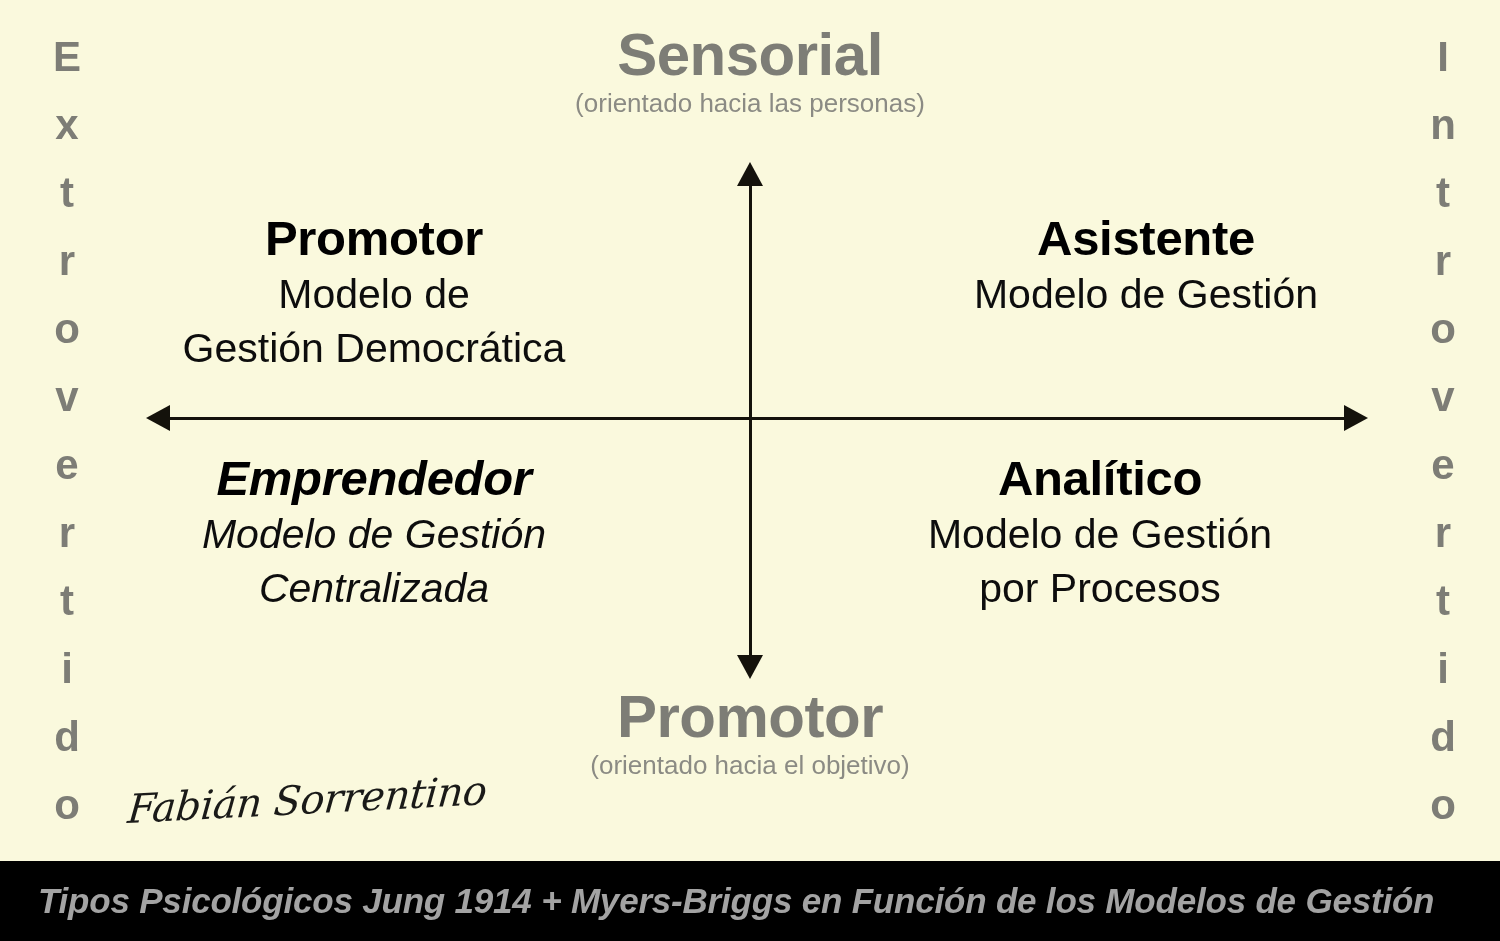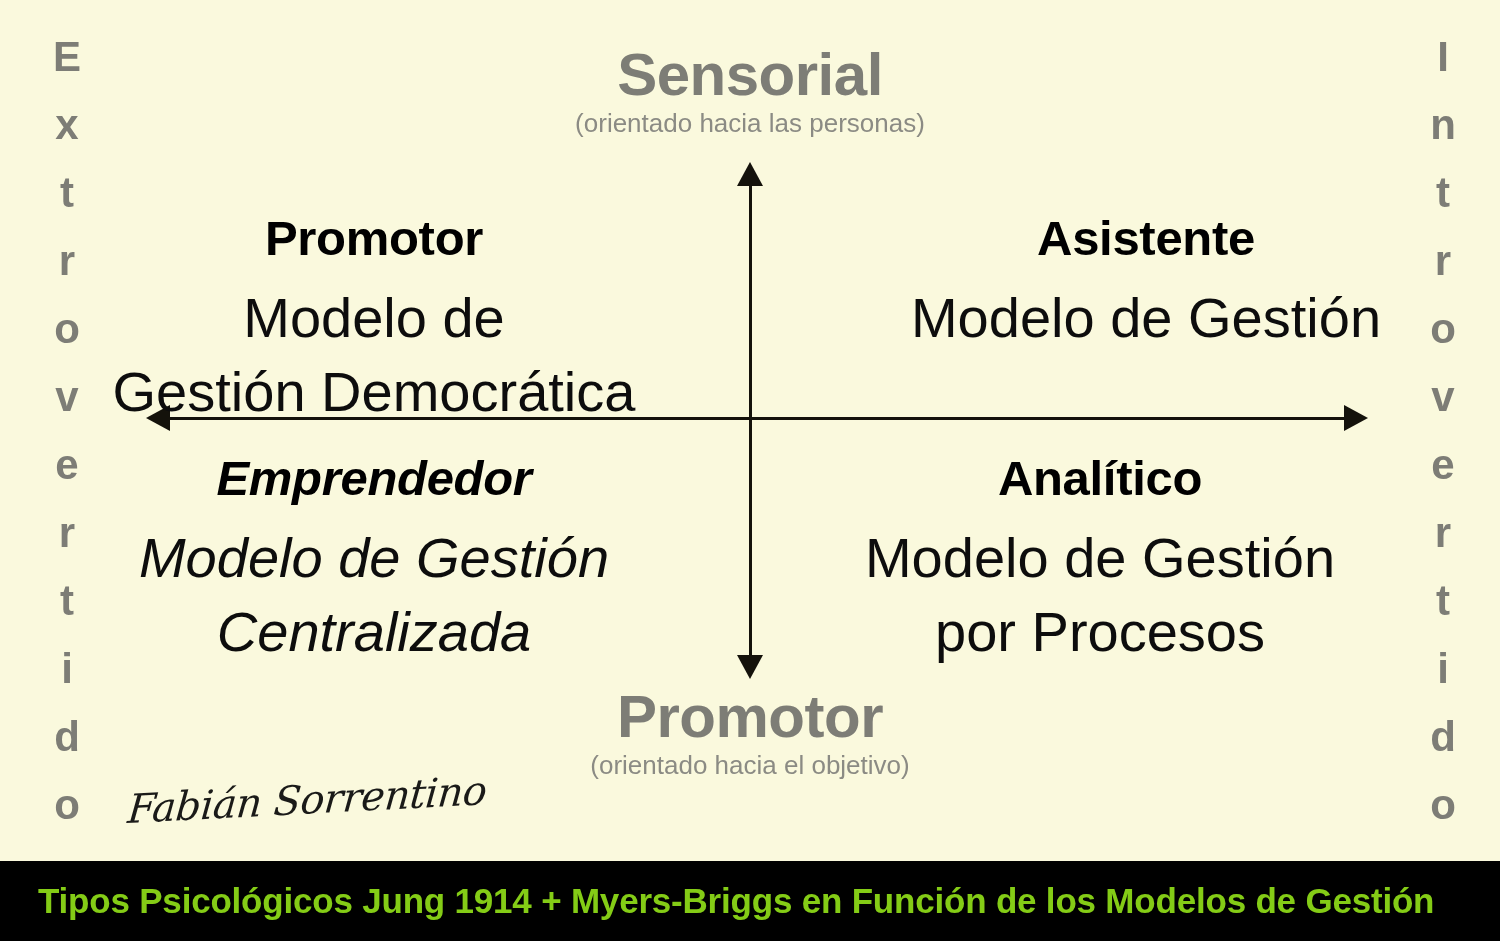--- a/index.html
+++ b/index.html
@@ -53,21 +53,21 @@
     font-size: 60px;
     line-height: 1.02;
     letter-spacing: -0.5px;
   }
   .pole .pole-sub {
     font-size: 26px;
     line-height: 1.15;
     margin-top: 4px;
     color: #8b8b84;
   }
-  #pole-top    { left: 370px; top: 24px; margin-top: 20px; }
+  #pole-top    { left: 370px; top: 24px; }
   #pole-bottom { left: 370px; top: 686px; }
 
   
   .axis-line {
     position: absolute;
     background: #14120b;
   }
   #axis-h {
     left: 160px;
     top: 417px;
@@ -122,23 +122,23 @@
   }
   .quadrant .q-title {
     color: #000000;
     font-weight: bold;
     font-size: 49px;
     line-height: 1.08;
     letter-spacing: -0.3px;
   }
   .quadrant .q-desc {
     color: #0d0d0d;
-    font-size: 56px;
+    font-size: 41px;
     line-height: 1.32;
-    margin-top: 16px;
+    margin-top: 2px;
   }
   #quad-tl { left: 74px;  top: 212px; }
   #quad-tr { left: 846px; top: 212px; text-align: center; }
   #quad-bl { left: 74px;  top: 452px; font-style: italic; }
   #quad-br { left: 800px; top: 452px; }
 
   
   #signature {
     position: absolute;
     left: 128px;
@@ -158,26 +158,27 @@
     position: absolute;
     left: 0;
     top: 861px;
     width: 1500px;
     height: 80px;
     background: #000000;
     display: flex;
     align-items: center;
   }
   #caption-text {
-    color: #84cc16;
+    color: #a3a3a3;
     font-weight: bold;
     font-size: 35px;
     letter-spacing: -0.2px;
     padding-left: 38px;
     white-space: nowrap;
+    font-style: italic;
   }
 </style>
 </head>
 <body>
 
 <div id="canvas">
 
   <div class="side-label left" id="side-left">
     <span>E</span>
     <span>x</span>

